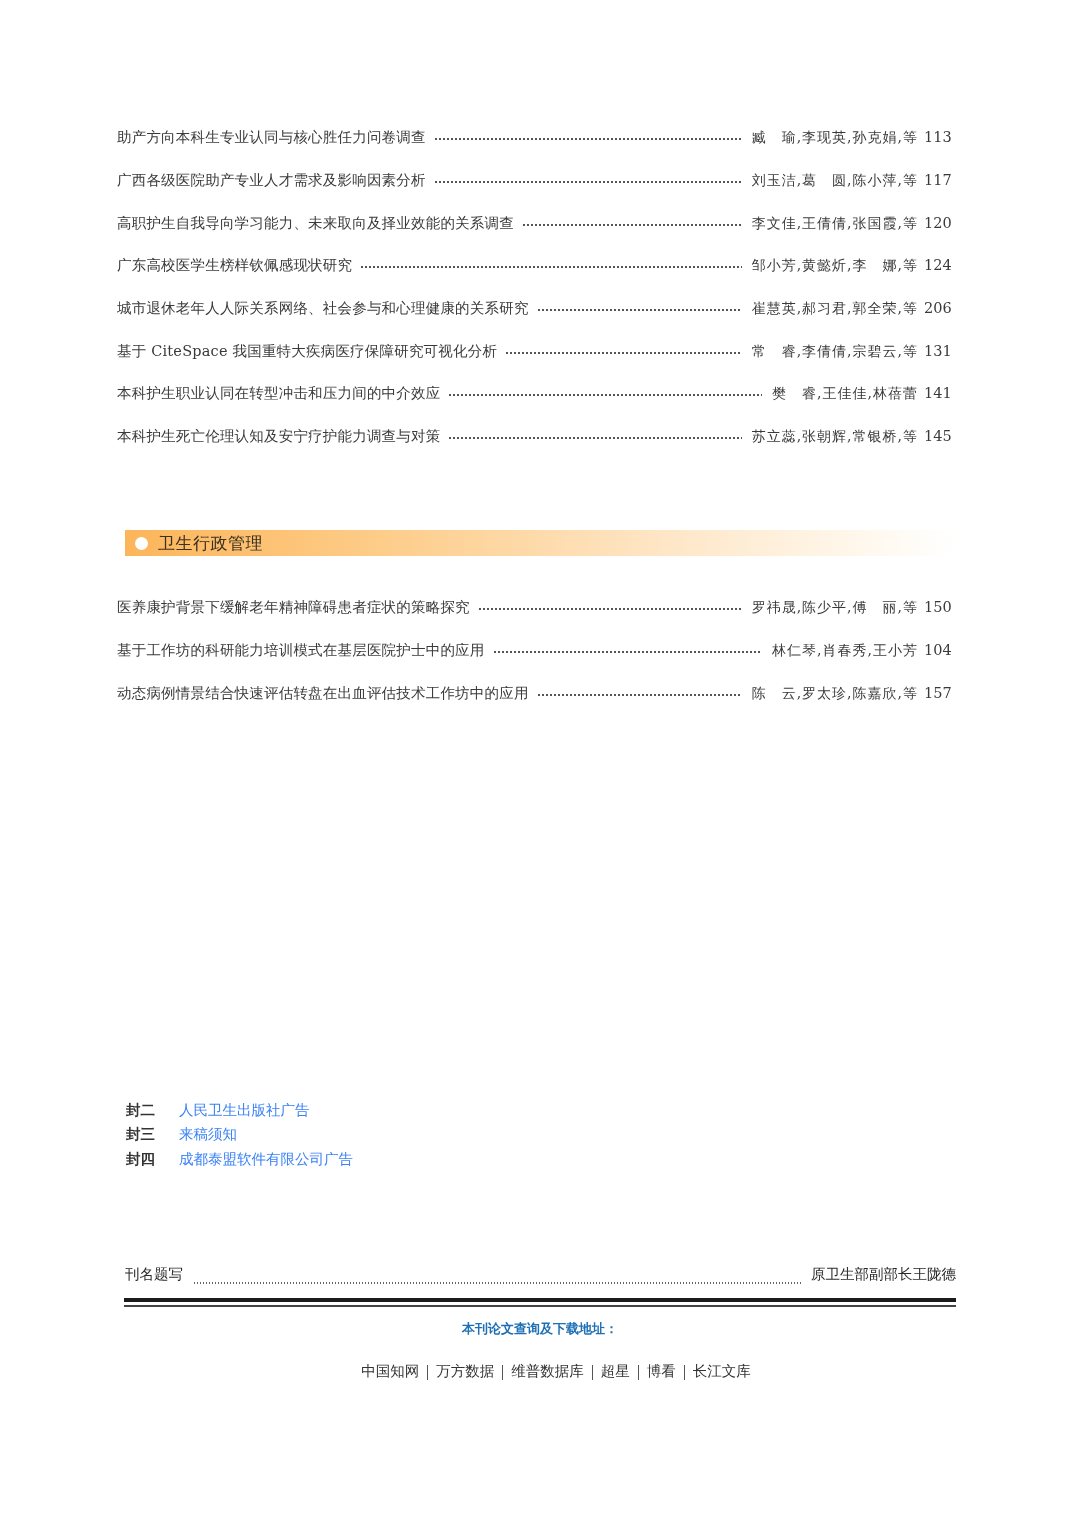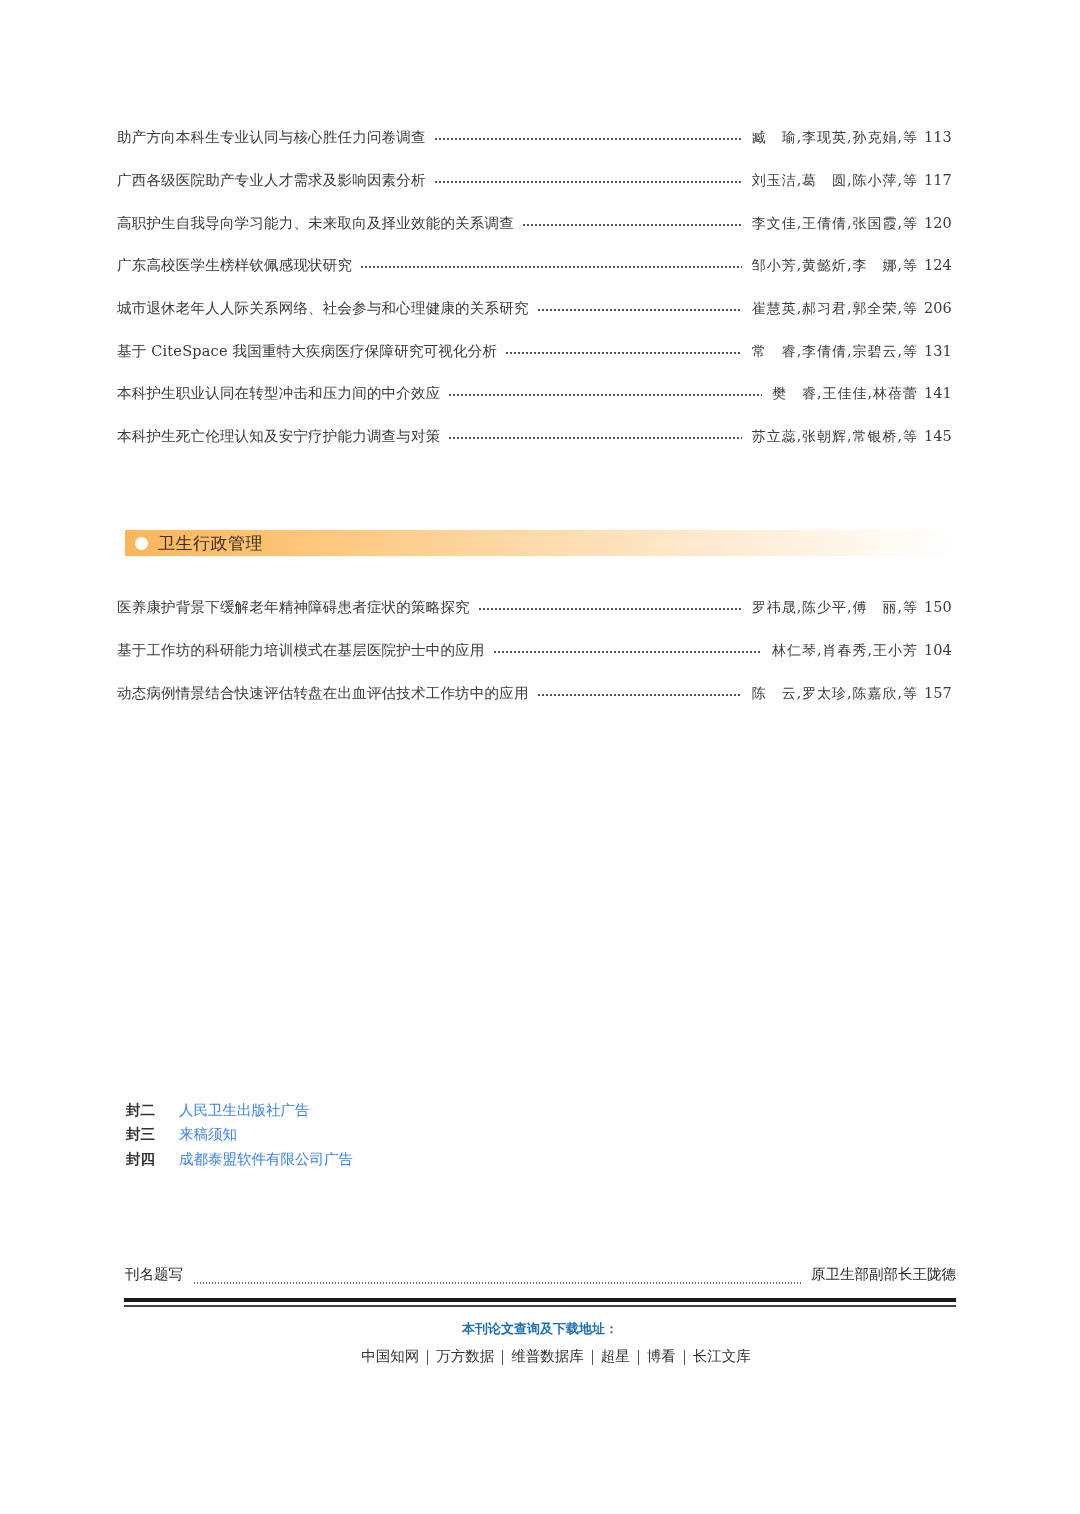--- a/index.html
+++ b/index.html
@@ -144,21 +144,21 @@
       font-family: "DejaVu Sans", "Liberation Sans", sans-serif;
     }
     .footer-heading {
       font-size: 13px;
       font-weight: bold;
       color: #1f6fb5;
       height: 22px;
       line-height: 22px;
     }
     .footer-dbs {
-      margin-top: 5px;
+      margin-top: 20px;
       font-size: 14.5px;
       color: #333;
       height: 22px;
       line-height: 22px;
       padding-left: 32px;
     }
     .footer-dbs .sep {
       display: inline-block;
       width: 1px;
       height: 15px;

